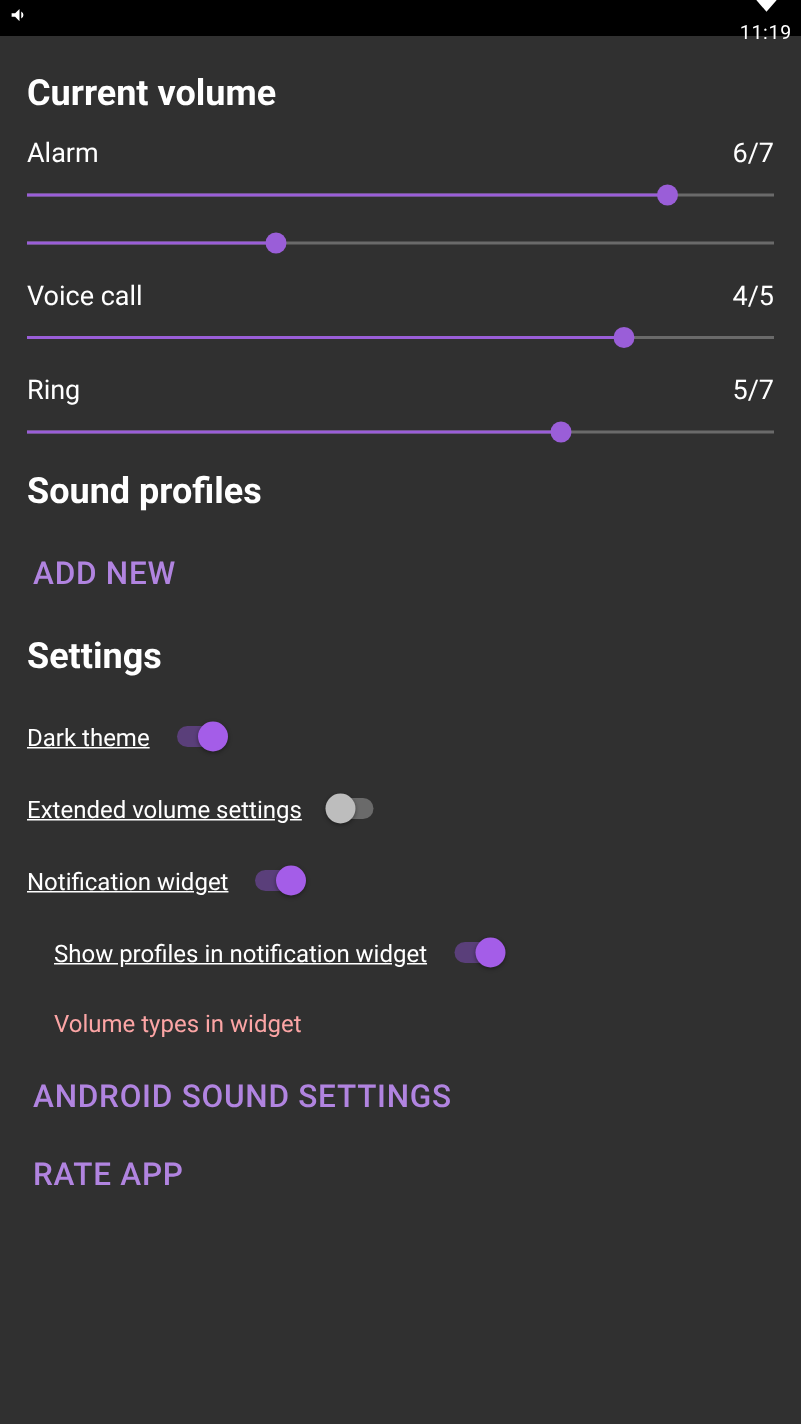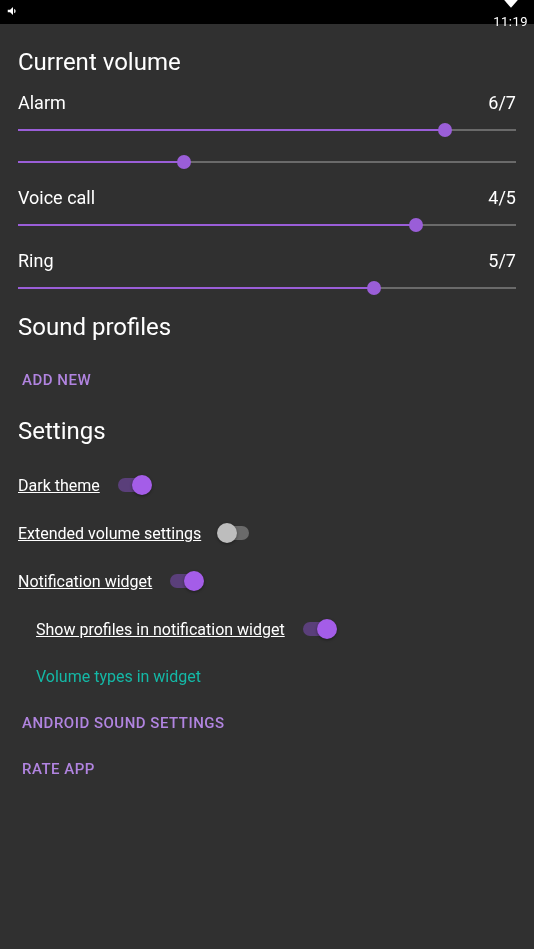--- a/index.html
+++ b/index.html
@@ -21,21 +21,21 @@
   .status-left, .status-right {
     display: flex;
     align-items: center;
     gap: 4px;
   }
   .status-right { gap: 2px; flex-direction: column; }
   .status-time { font-weight: 400; letter-spacing: 0.5px; }
   .content { padding: 16px 18px 0 18px; }
   .section-title {
     font-size: 24px;
-    font-weight: 400;
+    font-weight: 700;
     margin-top: 14px;
     margin-bottom: 16px;
   }
   .section-title.first { margin-top: 8px; }
   .vol-row { margin-bottom: 18px; }
   .vol-head {
     display: flex;
     justify-content: space-between;
     align-items: baseline;
     font-size: 18px;
@@ -65,37 +65,37 @@
   .thumb {
     position: absolute;
     top: 50%;
     width: 14px; height: 14px;
     border-radius: 50%;
     background: #9a5ed8;
     transform: translate(-50%, -50%);
   }
   .link-btn {
     color: #b184e0;
-    font-size: 15px;
+    font-size: 21px;
     font-weight: 500;
     letter-spacing: 0.5px;
     padding: 14px 4px;
     display: inline-block;
   }
   .setting-row {
     display: flex;
     align-items: flex-end;
     gap: 18px;
     padding: 14px 0;
     font-size: 16px;
     text-decoration: underline;
   }
   .setting-row.indent { padding-left: 18px; }
   .setting-link {
-    color: #14b8a6;
+    color: #fca5a5;
     font-size: 16px;
     padding: 14px 0 14px 18px;
     display: block;
   }
   .toggle {
     position: relative;
     width: 34px; height: 20px;
     flex-shrink: 0;
   }
   .toggle-track {

